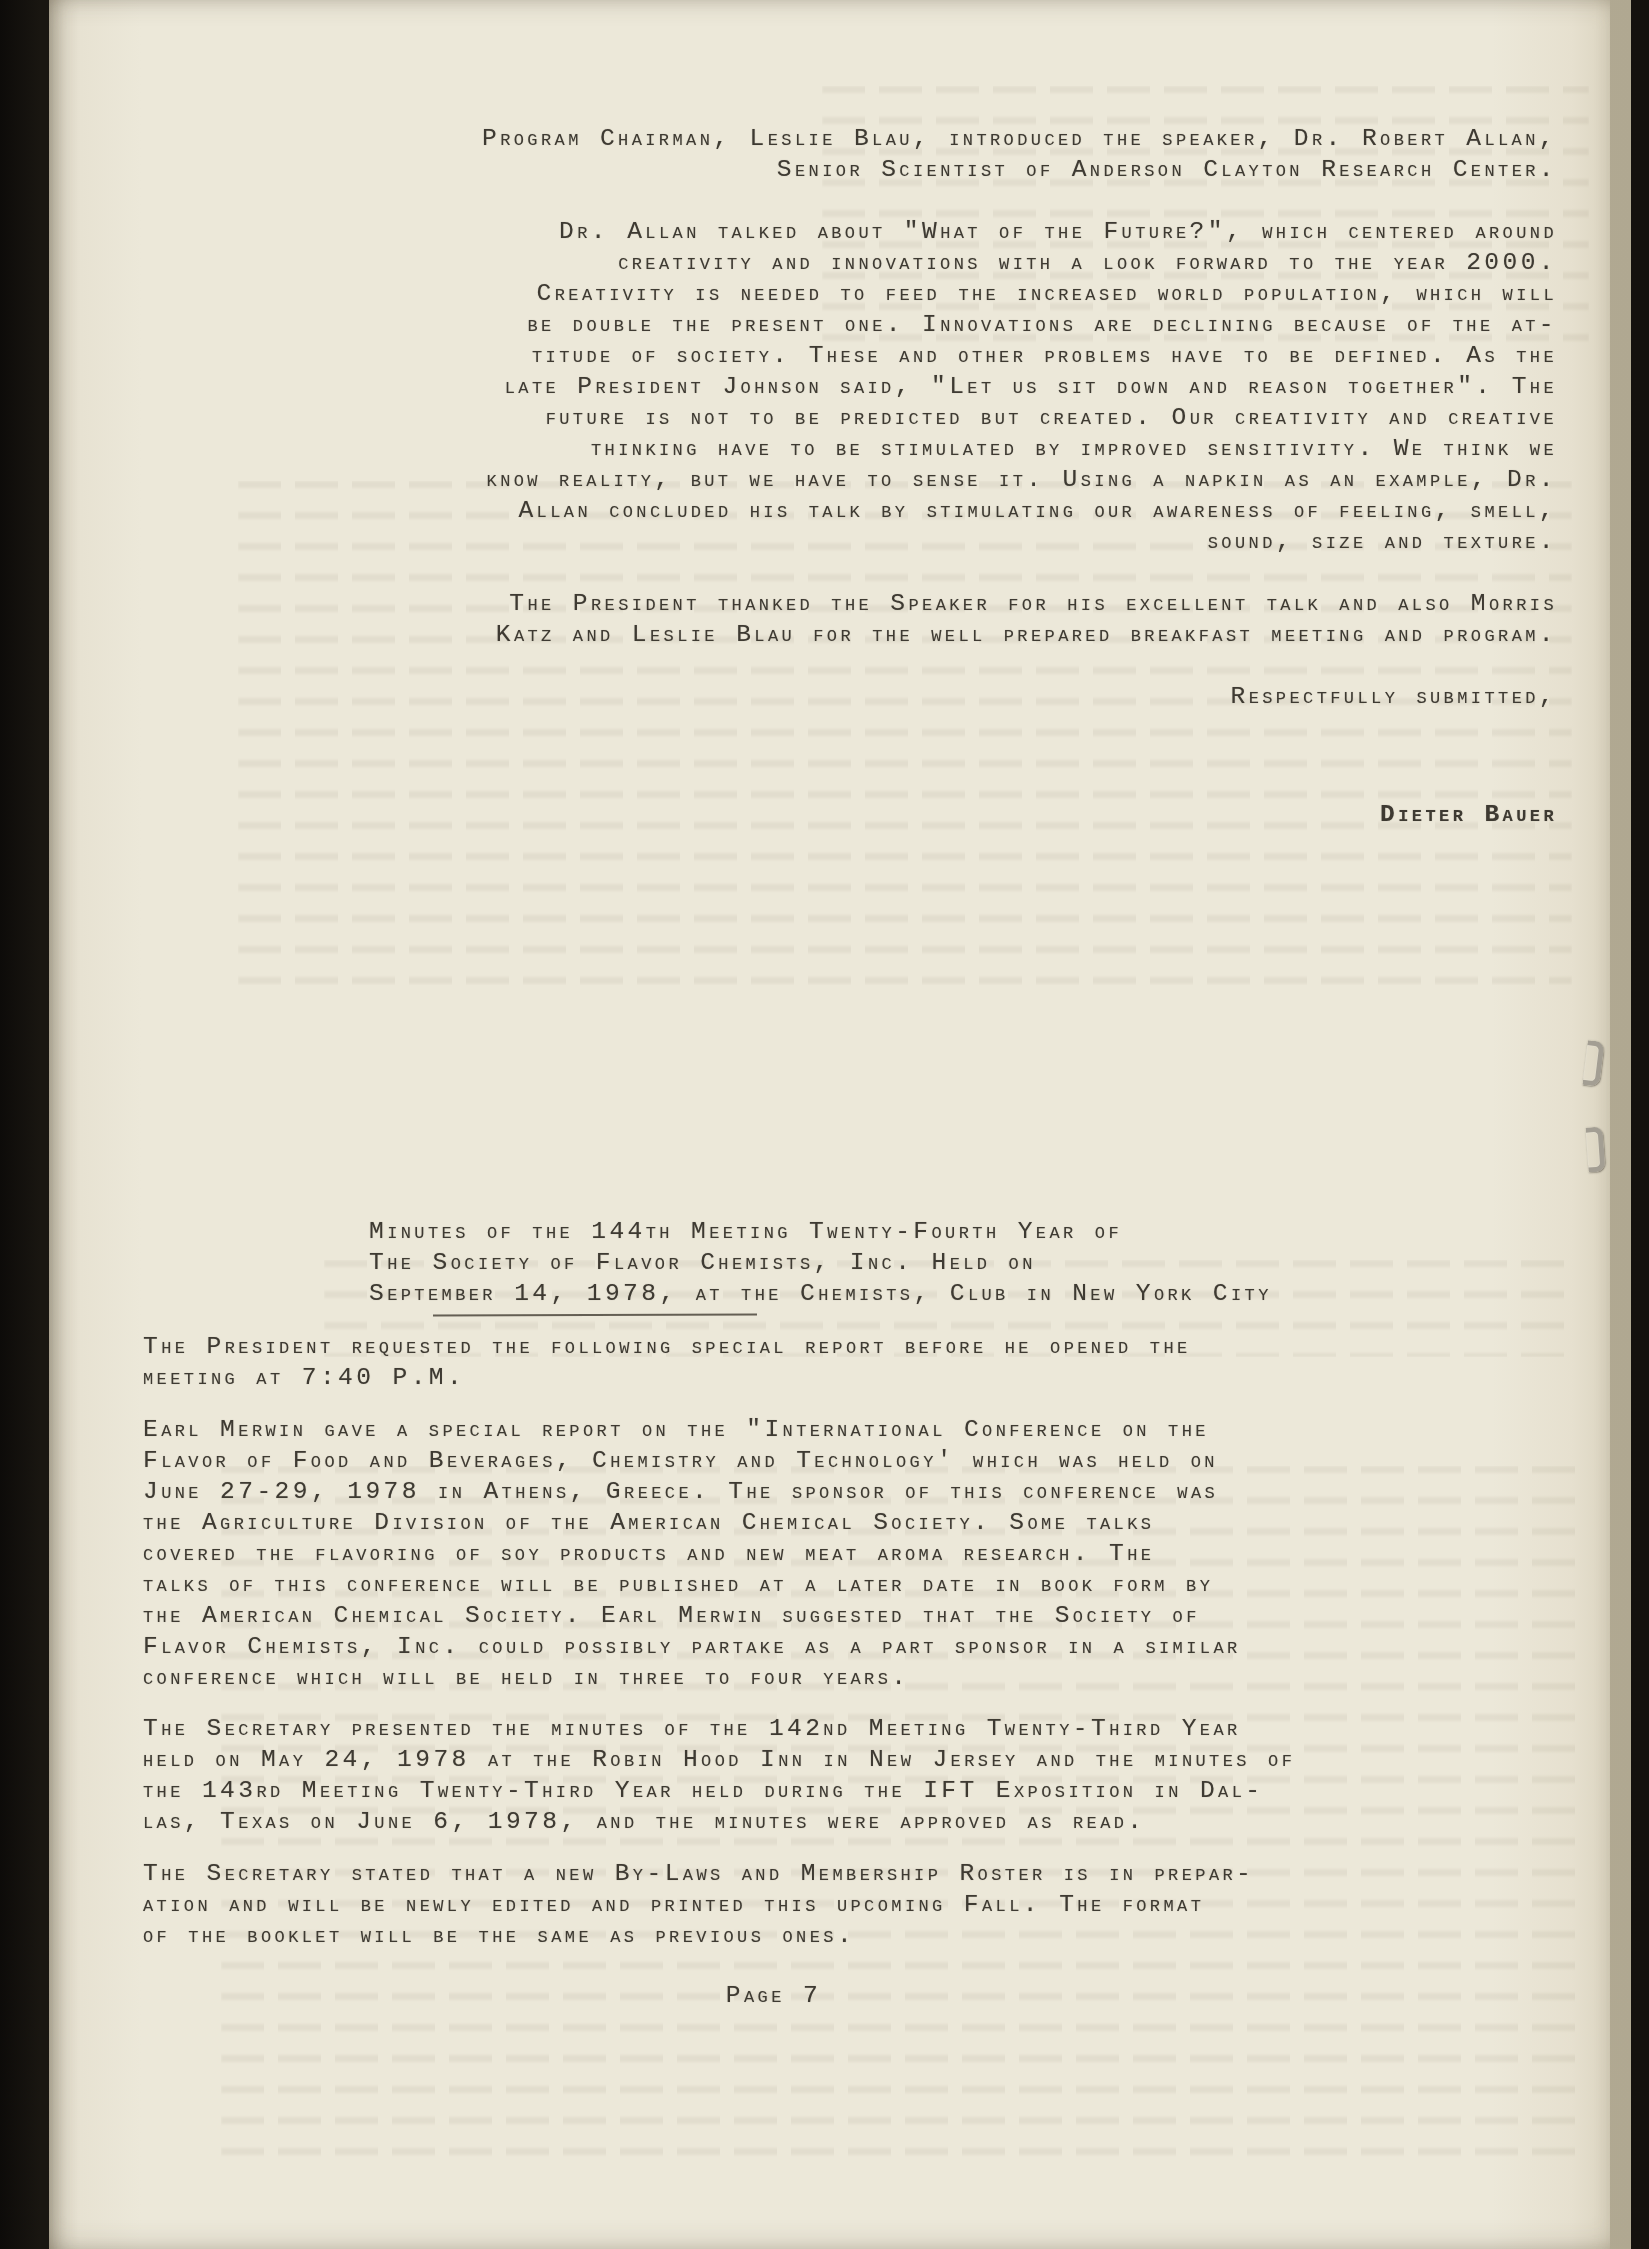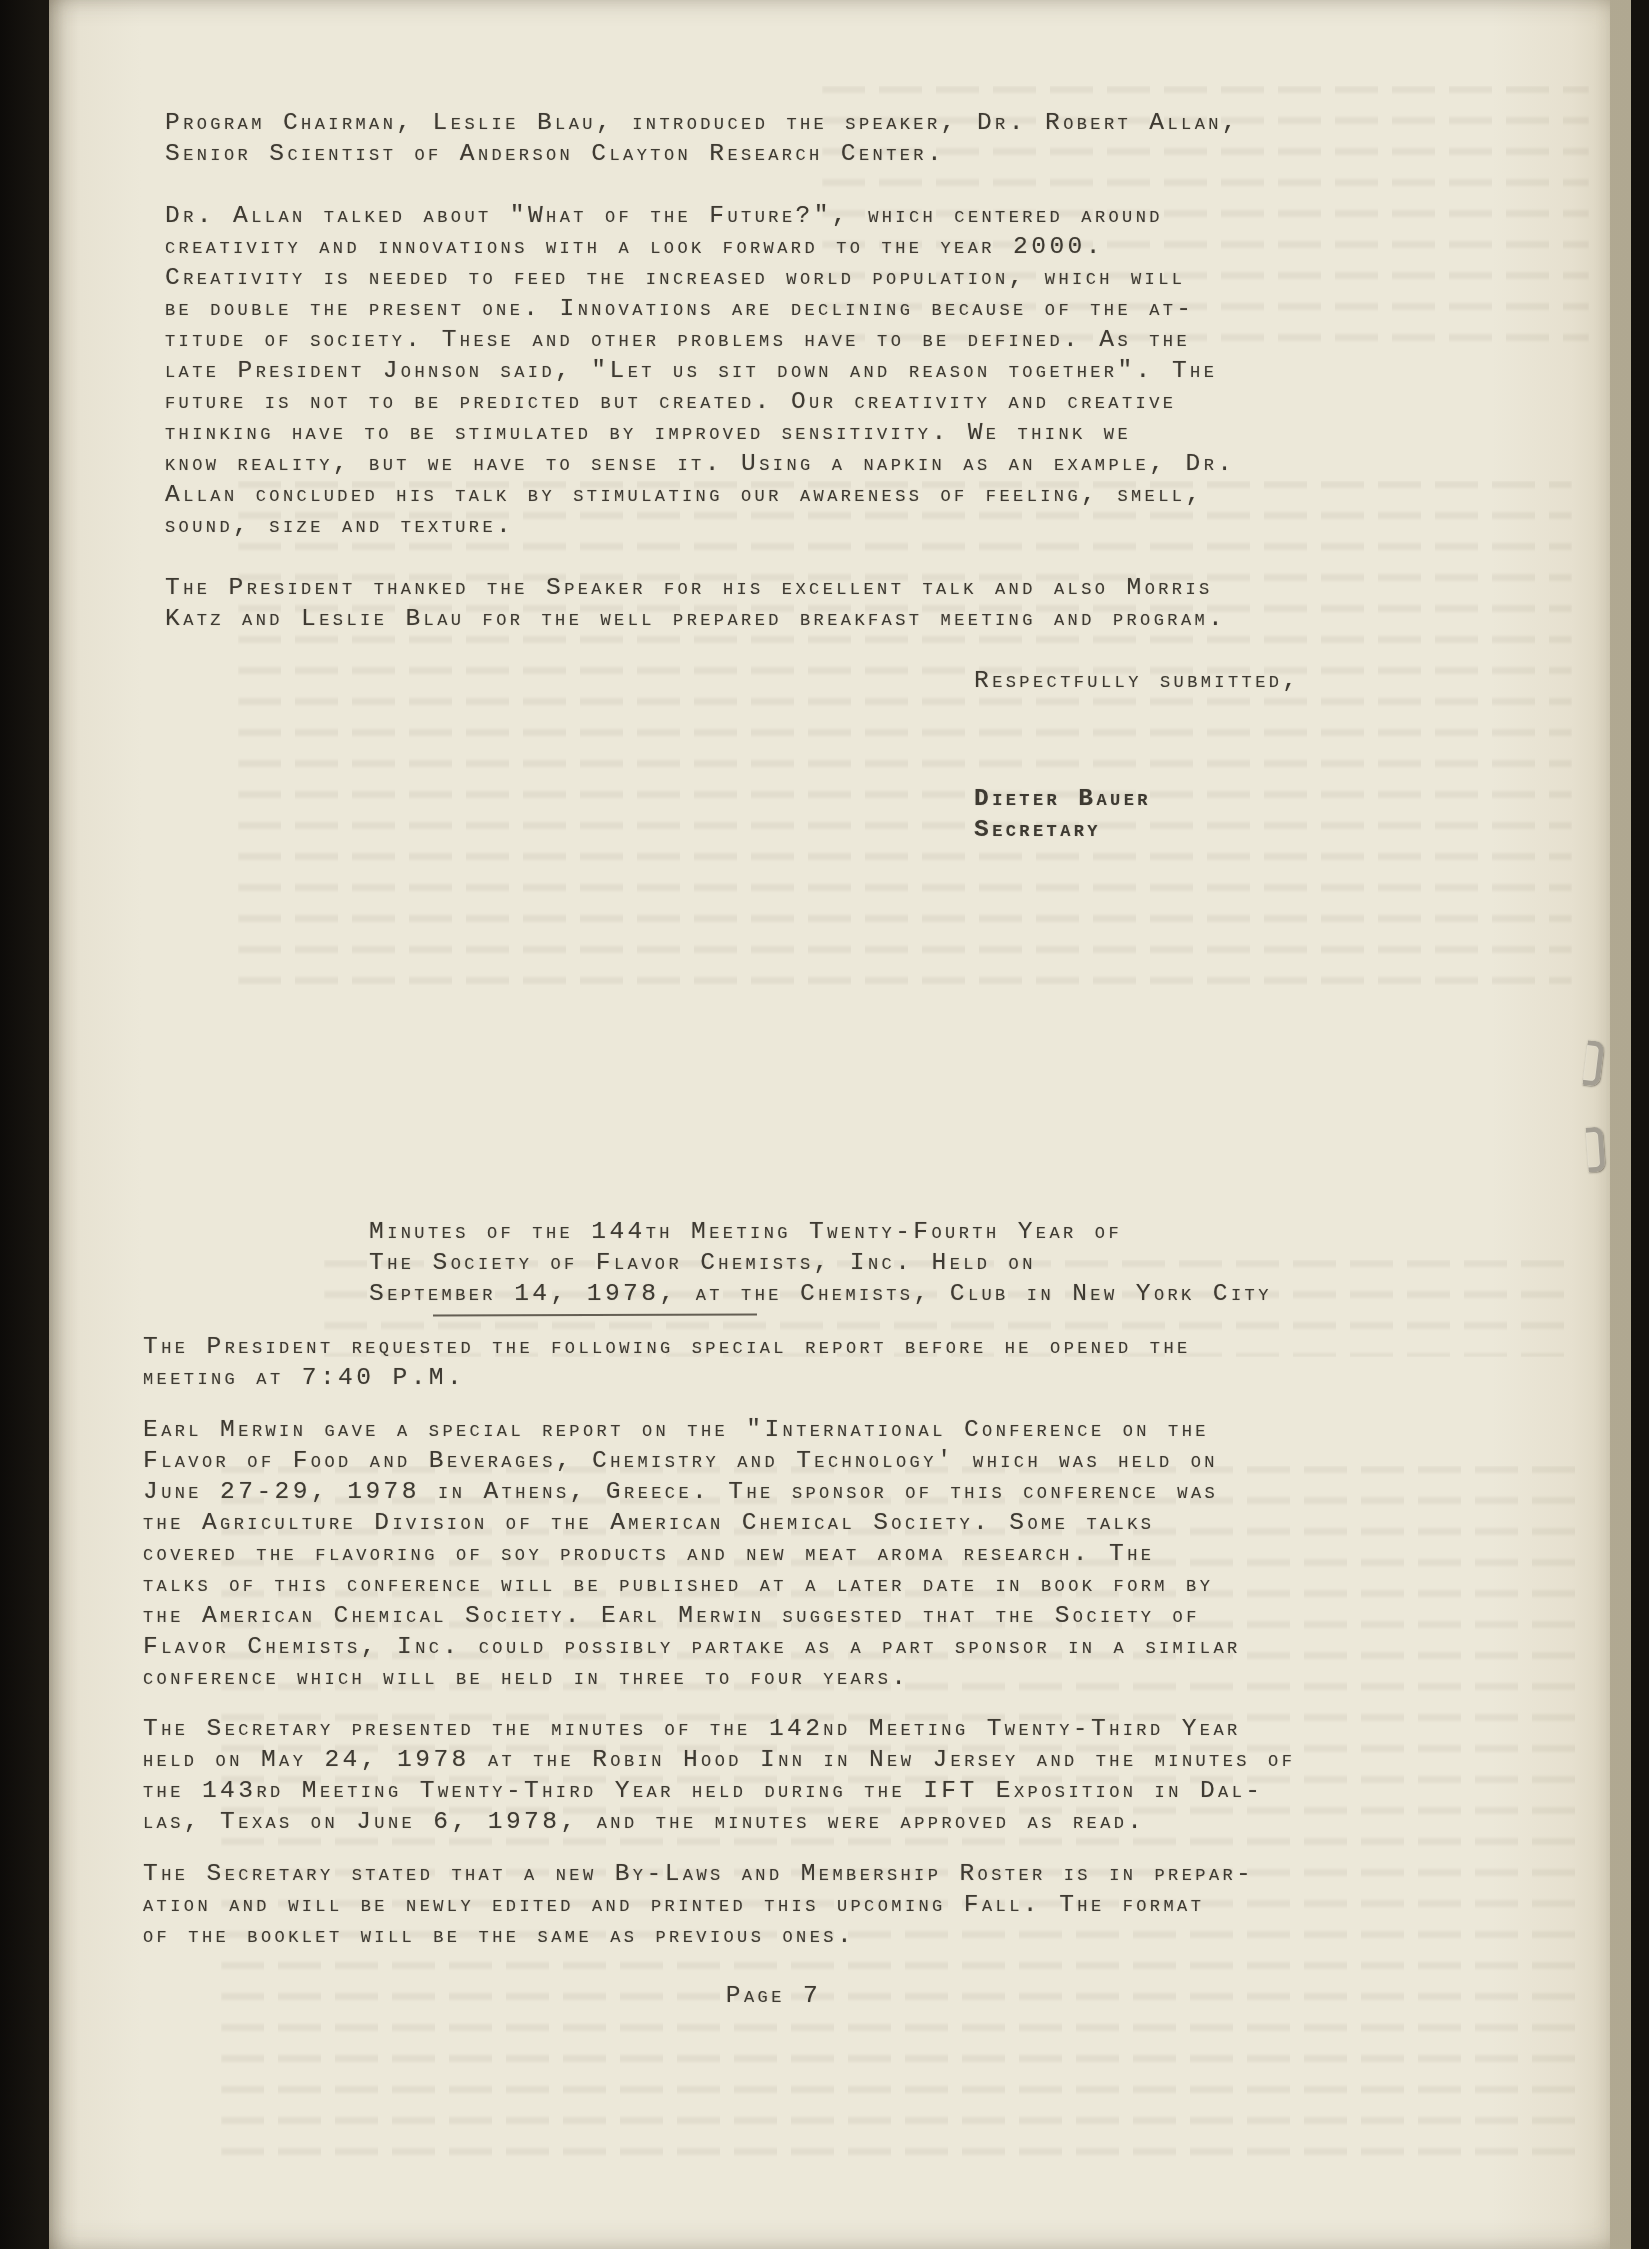--- a/index.html
+++ b/index.html
@@ -32,21 +32,21 @@
     color: #3e3a32;
     font-size: 24.6px;
     line-height: 31px;
     letter-spacing: 3.4px;
     font-variant-caps: small-caps;
     text-shadow: 0 0 1.1px rgba(62, 58, 50, .30);
   }
 
   .para { white-space: pre-line; margin: 0 0 31px 0; }
 
-  .section-a { position: absolute; left: 165px; top: 107px; width: 1392px; }
+  .section-a { position: absolute; left: 165px; top: 123px; width: 1392px; text-align: right; }
   .closing   { white-space: pre-line; margin: 25px 0 0 809px; }
   .signature { margin: 87px 0 0 809px; font-weight: bold; }
   .signature p { margin: 0; white-space: pre-line; }
 
   .heading-block { position: absolute; left: 369px; top: 1175px; margin-top: 41px; }
   .heading-block .para { margin: 0; }
   .heading-underline {
     position: absolute; left: 64px; top: 98px;
     width: 324px; height: 2.3px;
     background: rgba(66, 60, 50, .8);
@@ -109,21 +109,20 @@
 future is not to be predicted but created.  Our creativity and creative
 thinking have to be stimulated by improved sensitivity.  We think we
 know reality, but we have to sense it.  Using a napkin as an example, Dr.
 Allan concluded his talk by stimulating our awareness of feeling, smell,
 sound, size and texture.</p>
   <p class="para">The President thanked the Speaker for his excellent talk and also Morris
 Katz and Leslie Blau for the well prepared breakfast meeting and program.</p>
   <p class="closing">Respectfully submitted,</p>
   <div class="signature">
     <p>Dieter Bauer</p>
-    <p>Secretary</p>
   </div>
 </section>
 
 <header class="heading-block ink">
   <p class="para">Minutes of the 144th Meeting Twenty-Fourth Year of
 The Society of Flavor Chemists, Inc.  Held on
 September 14, 1978, at the Chemists, Club in New York City</p>
   <div class="heading-underline"></div>
 </header>
 

